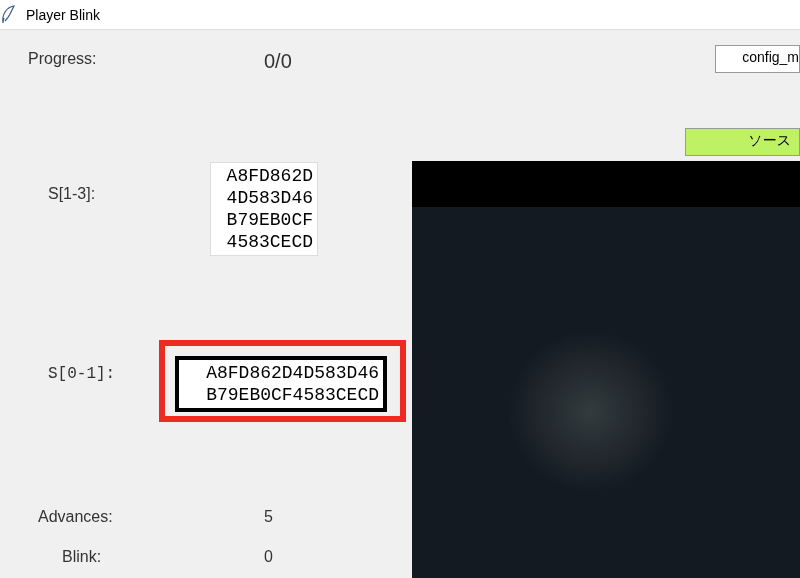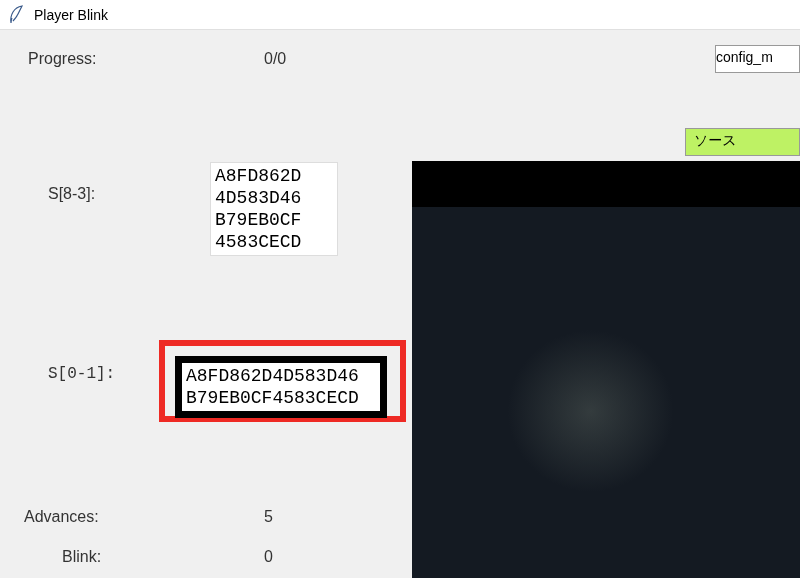--- a/index.html
+++ b/index.html
@@ -9,45 +9,45 @@
       width: 800px;
       height: 578px;
       overflow: hidden;
       position: relative;
     }
     .titlebar {
       height: 30px;
       background: #fff;
       display: flex;
       align-items: center;
-      padding-left: 8px;
       border-bottom: 1px solid #e0e0e0;
     }
     .feather-icon {
       width: 16px;
       height: 20px;
       margin-right: 10px;
     }
     .title-text {
       font-size: 14px;
       color: #000;
     }
     .client {
       position: relative;
       width: 100%;
       height: calc(578px - 30px);
       background: #f0f0f0;
+      text-align: right;
     }
     .label {
       position: absolute;
       font-size: 16px;
       color: #333;
     }
     .progress-label { left: 28px; top: 20px; }
-    .progress-value { left: 264px; top: 20px; font-size: 16px; color: #333; position: absolute; }
+    .progress-value { left: 264px; top: 20px; font-size: 20px; color: #333; position: absolute; }
     .config-box {
       position: absolute;
       right: 0;
       top: 15px;
       width: 85px;
       height: 28px;
       background: #fff;
       border: 1px solid #999;
       padding: 3px 0;
       font-size: 14px;
@@ -64,21 +64,21 @@
       border: 1px solid #999;
       padding: 3px 8px;
       font-size: 14px;
       overflow: hidden;
     }
     .s03-label { left: 48px; top: 155px; }
     .s03-box {
       position: absolute;
       left: 210px;
       top: 132px;
-      width: 128px;
+      width: 108px;
       background: #fff;
       border: 1px solid #ddd;
       font-family: "MS Gothic", "Courier New", monospace;
       font-size: 18px;
       line-height: 22px;
       padding: 2px 4px;
       white-space: pre;
     }
     .s01-label { left: 48px; top: 335px; font-family: Liberation Mono, monospace; }
     .highlight-frame {
@@ -89,28 +89,28 @@
       height: 82px;
       border: 6px solid #ee2a24;
       background: transparent;
     }
     .s01-box {
       position: absolute;
       left: 175px;
       top: 326px;
       width: 212px;
       background: #fff;
-      border: 7px solid #000000;
+      border: 4px solid #000000;
       font-family: "MS Gothic", "Courier New", monospace;
       font-size: 18px;
       line-height: 22px;
       padding: 2px 4px;
       white-space: pre;
     }
-    .advances-label { left: 24px; top: 478px; }
+    .advances-label { left: 38px; top: 478px; }
     .advances-value { position: absolute; left: 264px; top: 478px; font-size: 16px; color: #333; }
     .timer-label { left: 62px; top: 518px; }
     .timer-value { position: absolute; left: 264px; top: 518px; font-size: 16px; color: #333; }
     .preview {
       position: absolute;
       left: 412px;
       top: 131px;
       right: 0;
       bottom: 0;
       background: #000;
@@ -142,21 +142,21 @@
   <div class="progress-value">0/0</div>
 
   <div class="config-box">
     <span>config_m</span>
   </div>
 
   <div class="source-box">
     <span>ソース</span>
   </div>
 
-  <div class="label s03-label">S[8-3]:</div>
+  <div class="label s03-label">S[1-3]:</div>
   <div class="s03-box"><span>A8FD862D
 4D583D46
 B79EB0CF
 4583CECD</span></div>
 
   <div class="label s01-label">S[0-1]:</div>
   <div class="highlight-frame"></div>
   <div class="s01-box"><span>A8FD862D4D583D46
 B79EB0CF4583CECD</span></div>
 

